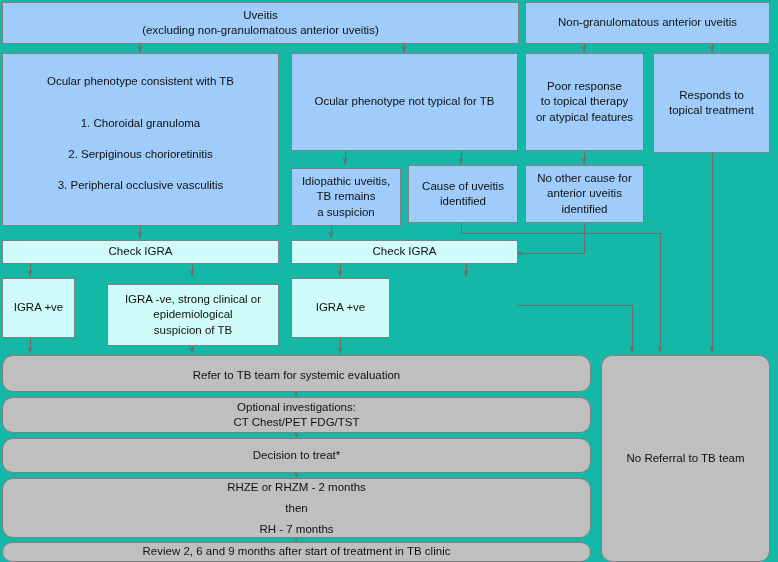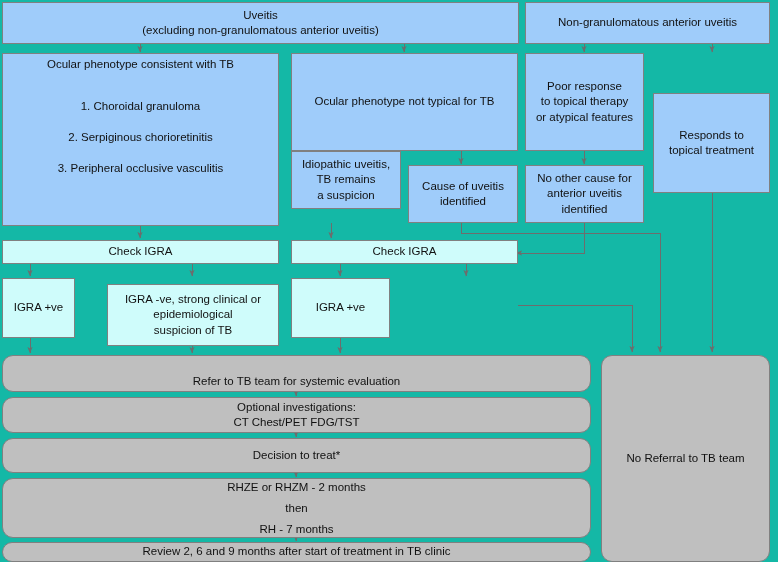--- a/index.html
+++ b/index.html
@@ -37,21 +37,21 @@
     padding: 2px 4px;
     overflow: hidden;
   }
   .node .txt {
     width: 100%;
     white-space: pre-line;
   }
   .blue  { background: #9FCCFA; }
   .cyan  { background: #CFFCFB; }
   .gray  { background: #BFBFBF; border-radius: 11px; }
-  .node.align-top { align-items: flex-end; }
+  .node.align-top { align-items: center; }
   .lead {
     display: block;
     margin-bottom: 11px;
   }
   .listline { display: block; }
 </style>
 </head>
 <body>
 
 <div id="canvas">
@@ -132,26 +132,26 @@
   <div class="node blue" style="left:291px; top:53px; width:227px; height:98px;">
     <span class="txt">Ocular phenotype not typical for TB</span>
   </div>
 
   <div class="node blue" style="left:525px; top:53px; width:119px; height:98px;">
     <span class="txt">Poor response
 to topical therapy
 or atypical features</span>
   </div>
 
-  <div class="node blue" style="left:653px; top:53px; width:117px; height:100px;margin-top:40px;">
+  <div class="node blue" style="left:653px; top:53px; width:117px; height:100px;">
     <span class="txt">Responds to
 topical treatment</span>
   </div>
 
-  <div class="node blue" style="left:291px; top:151px; width:110px; height:58px;">
+  <div class="node blue" style="left:291px; top:168px; width:110px; height:58px;">
     <span class="txt">Idiopathic uveitis,
 TB remains
 a suspicion</span>
   </div>
 
   <div class="node blue" style="left:408px; top:165px; width:110px; height:58px;">
     <span class="txt">Cause of uveitis
 identified</span>
   </div>
 

